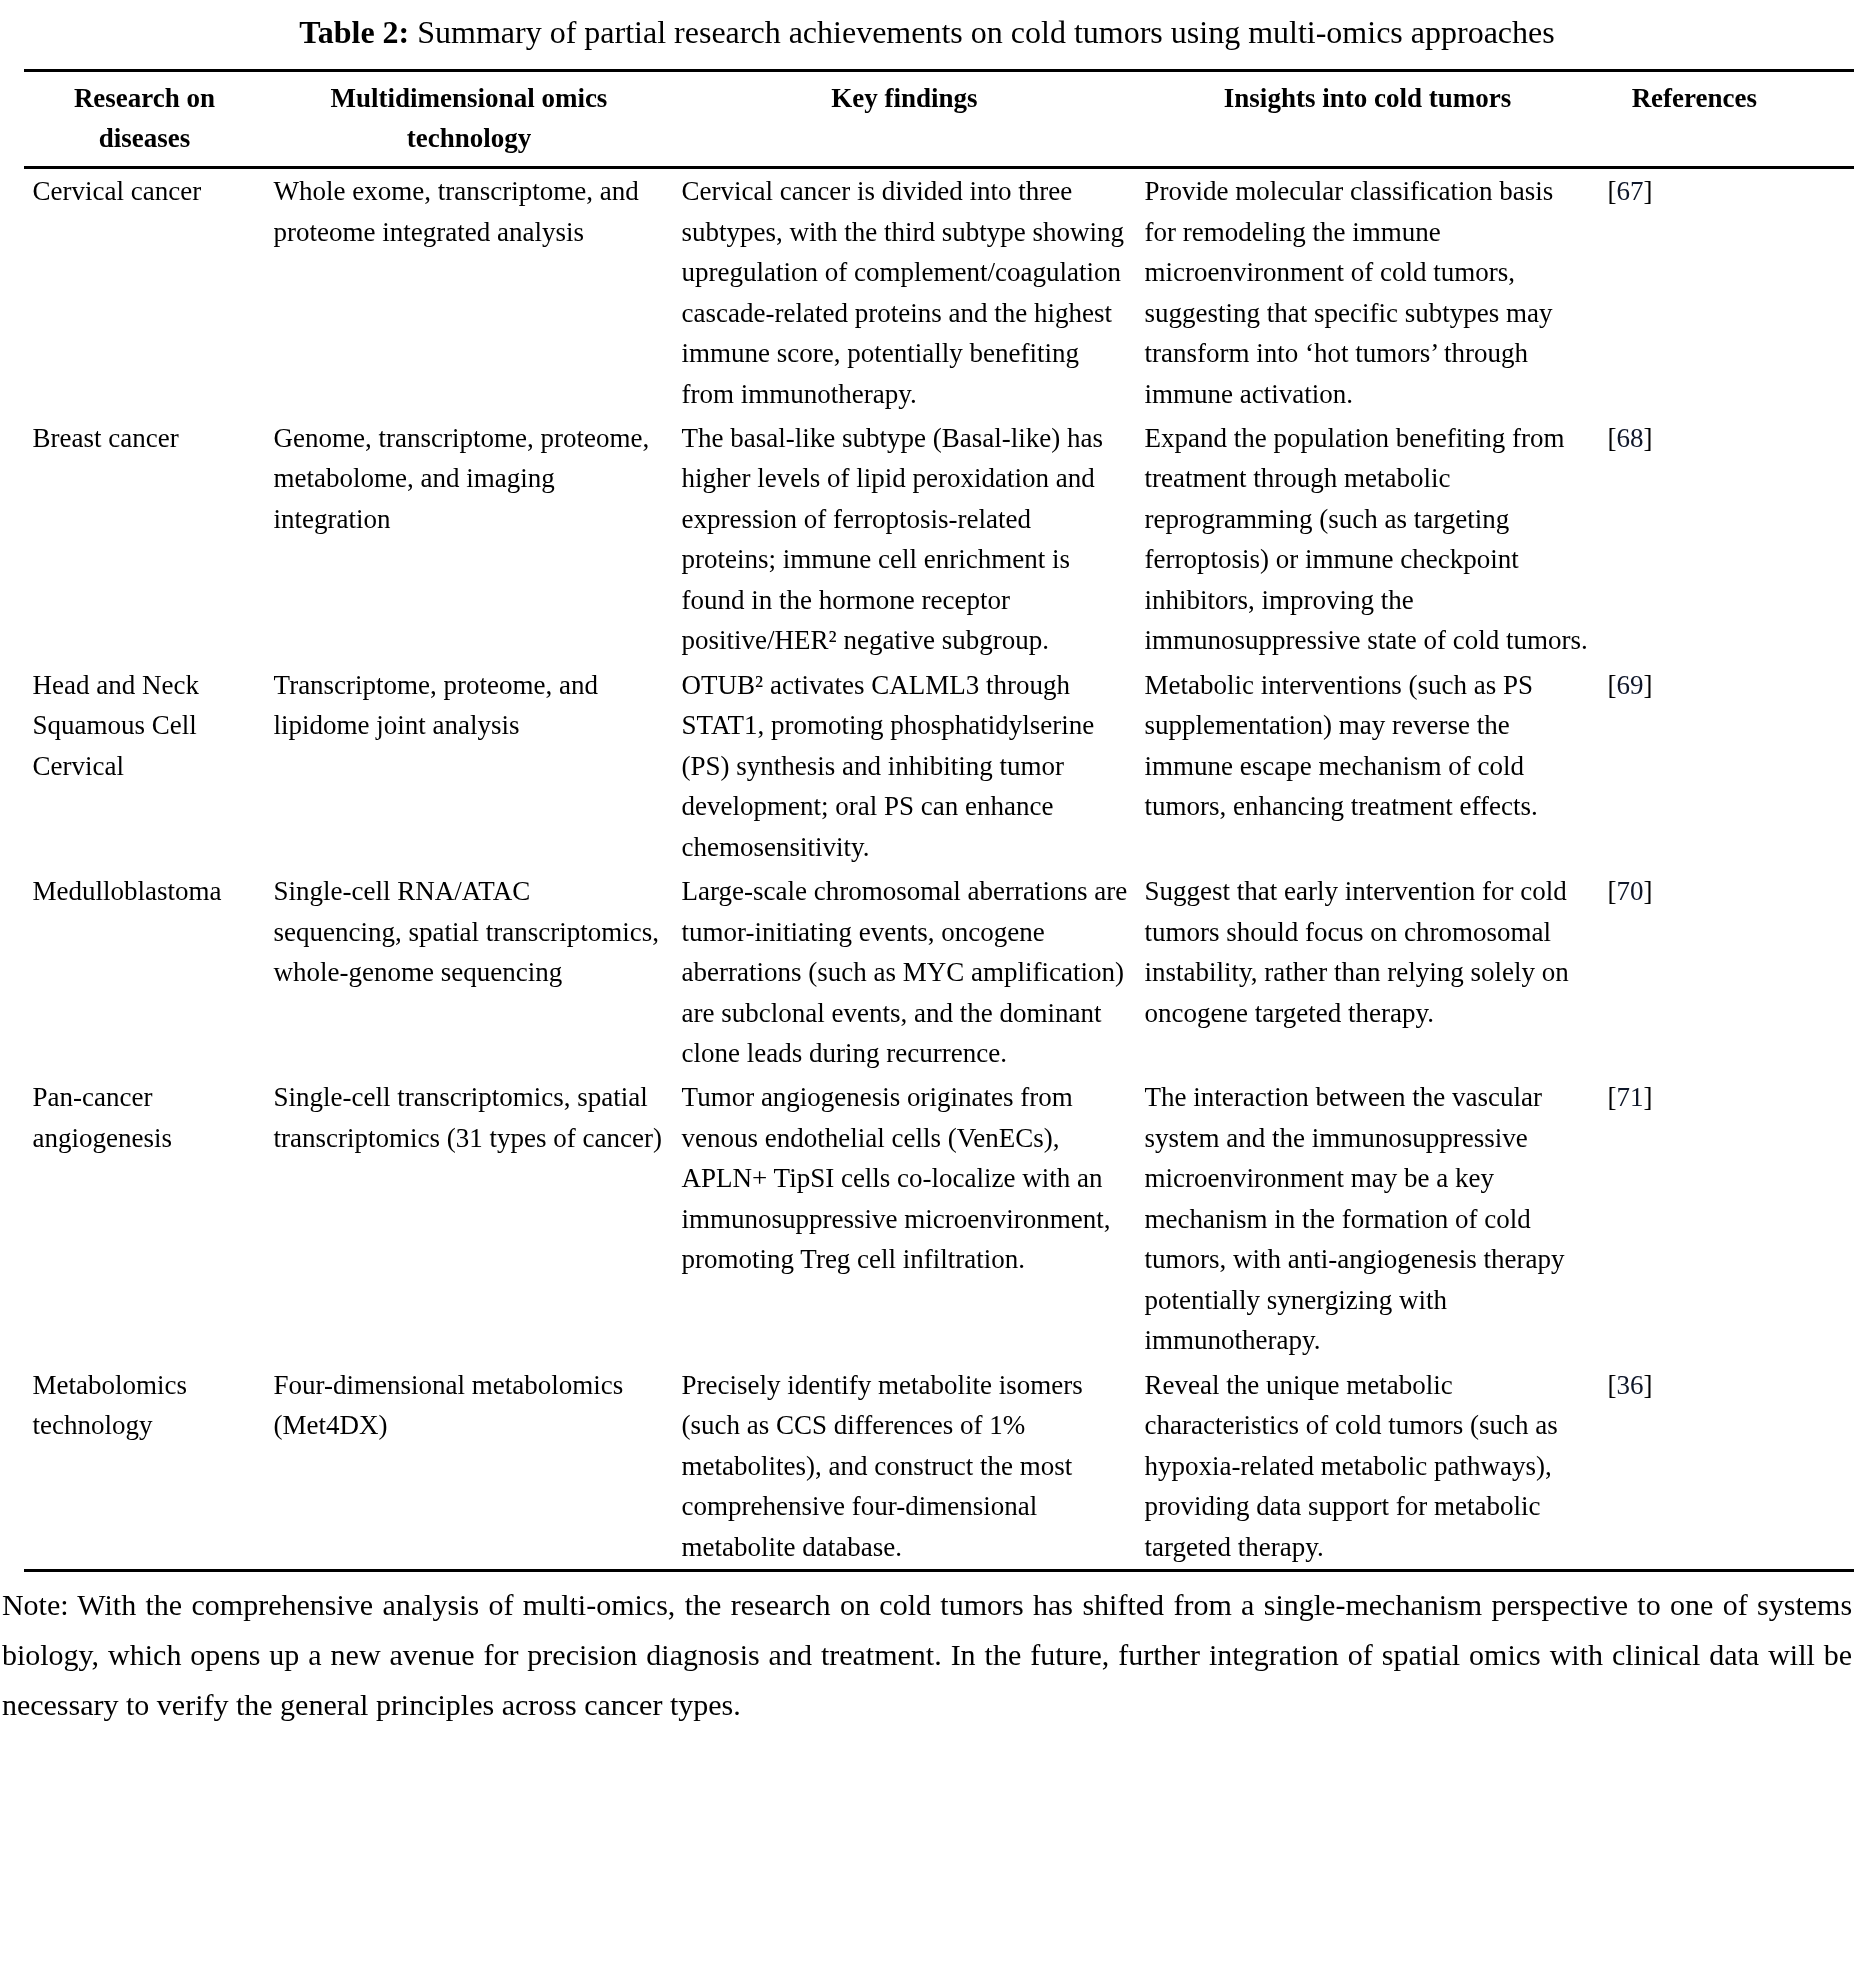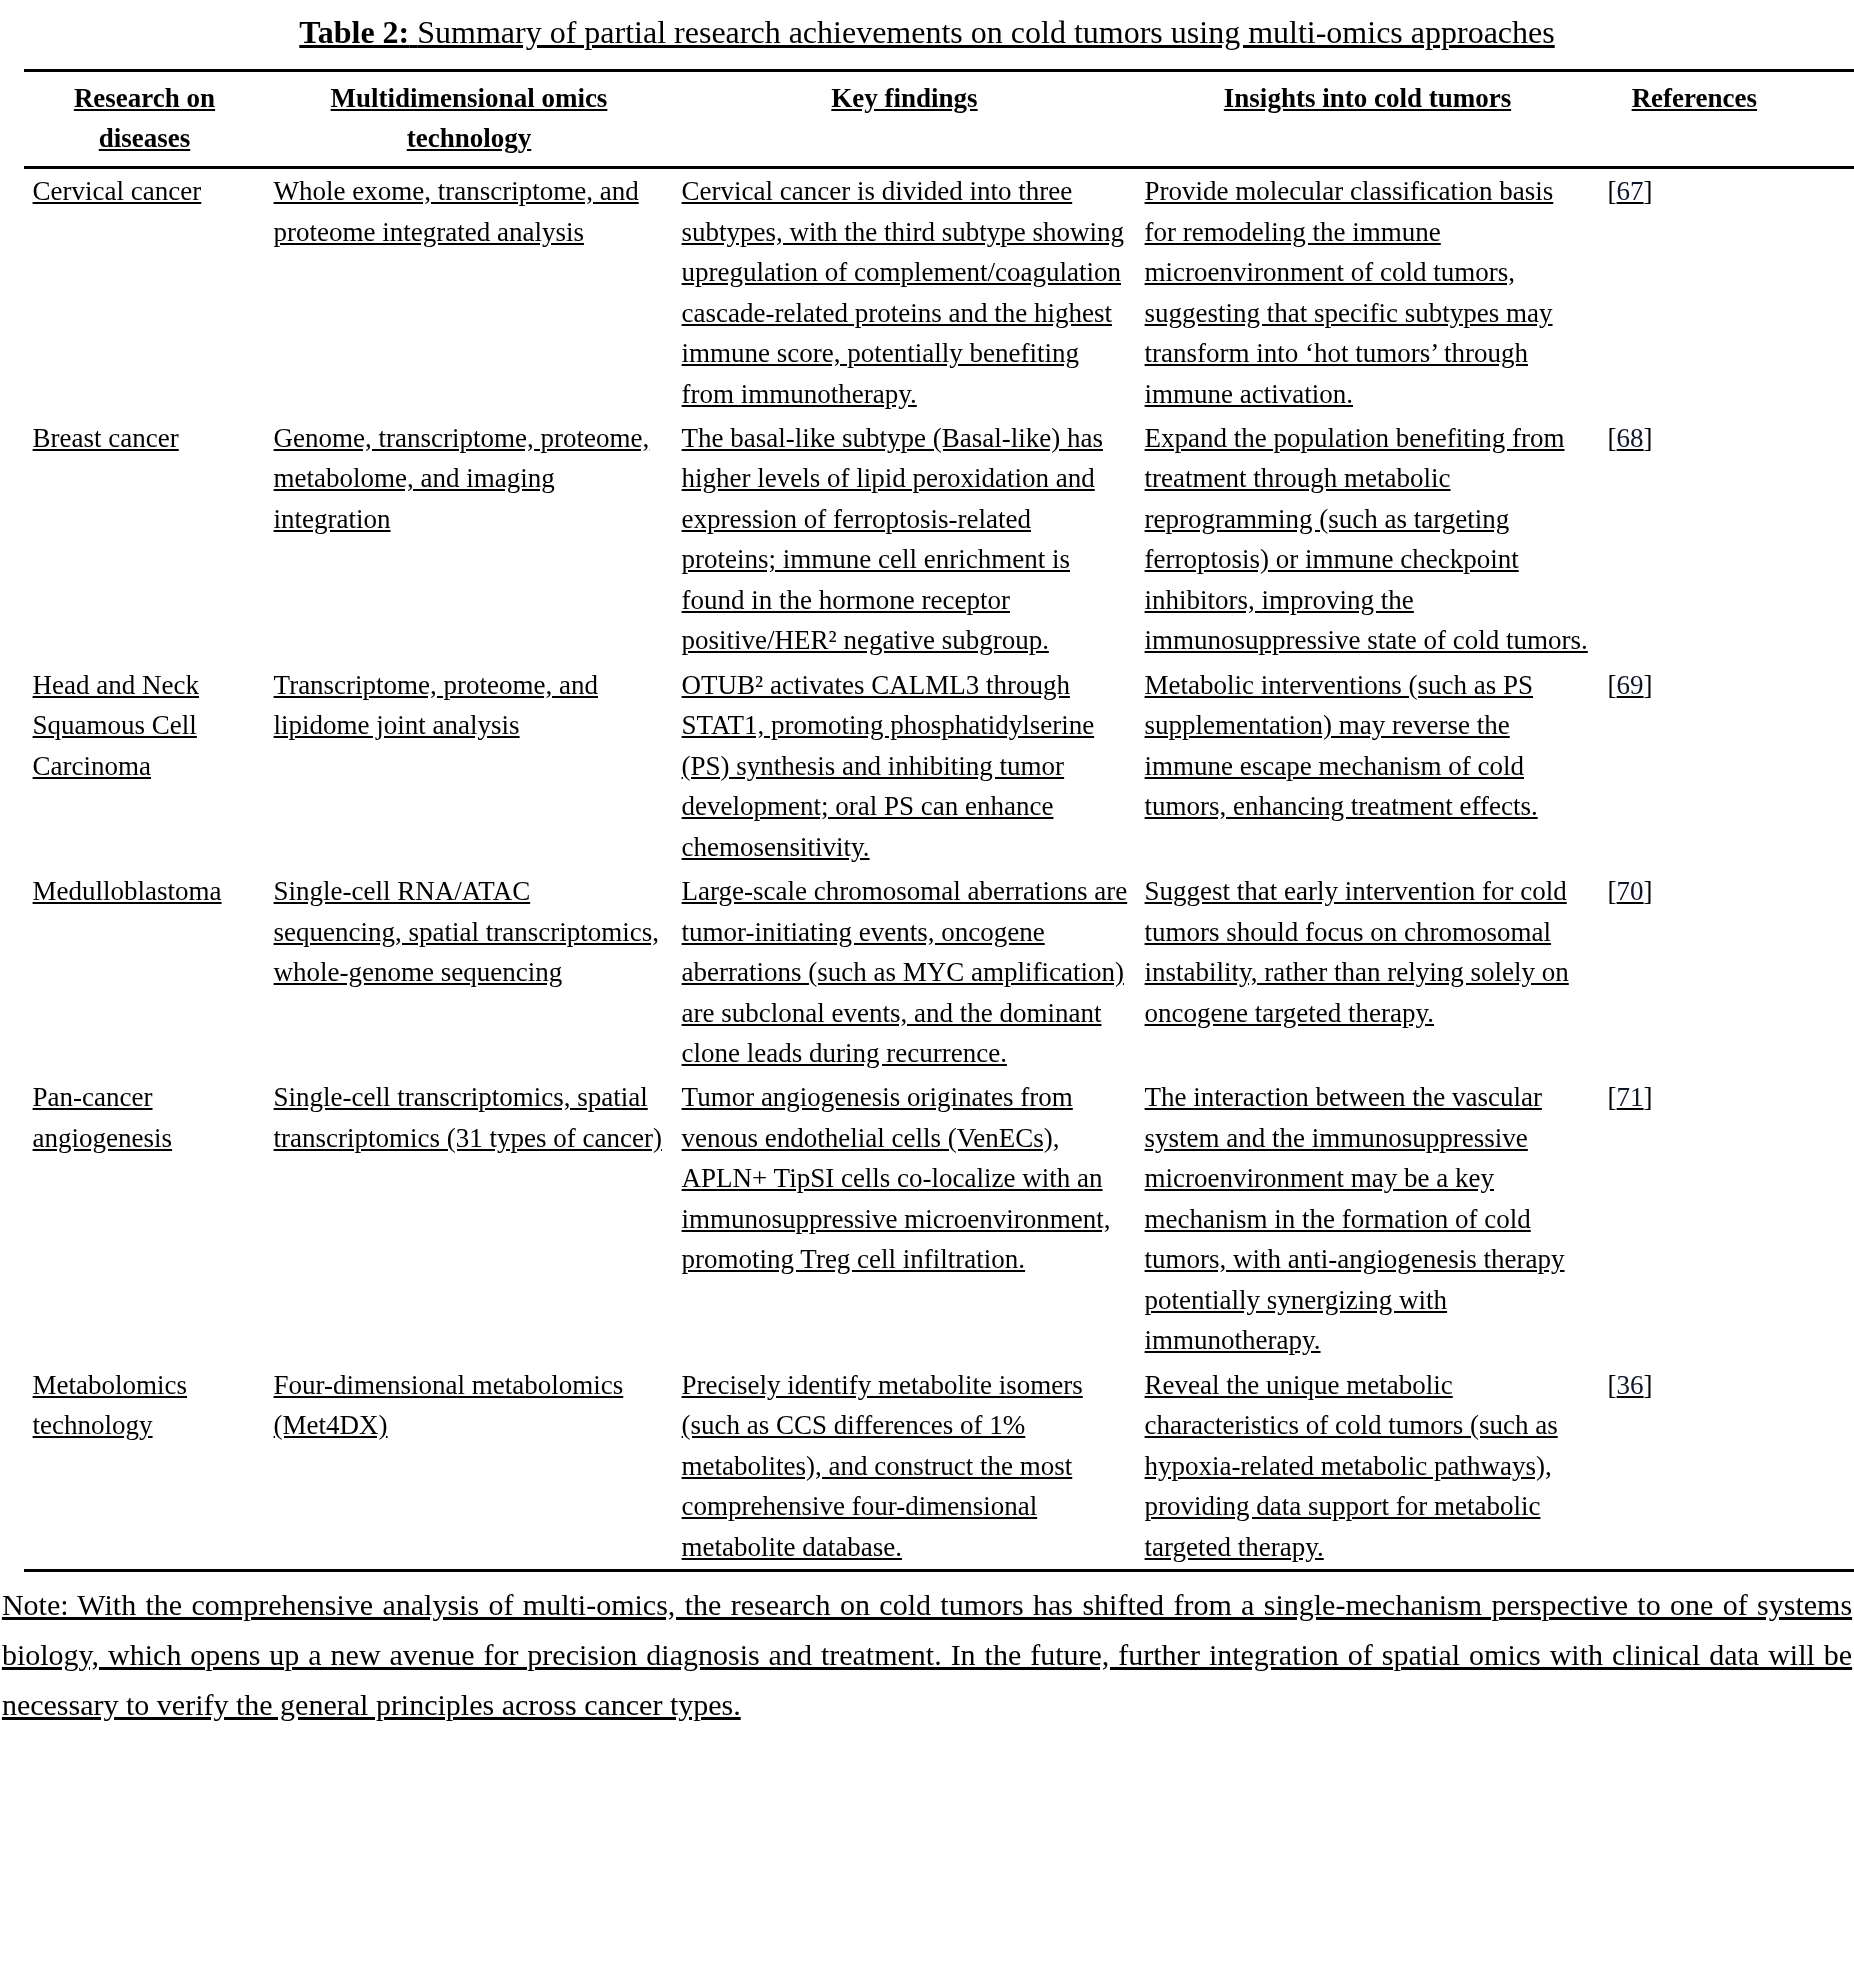--- a/index.html
+++ b/index.html
@@ -9,21 +9,20 @@
   }
   body {
     width: 1854px;
     height: 1982px;
     overflow: hidden;
     font-family: "Liberation Serif", "DejaVu Serif", serif;
     color: #000000;
   }
   .page {
     width: 1854px;
-    text-decoration: underline;
   }
   .table-title {
     text-align: center;
     font-size: 32px;
     line-height: 1.4;
     padding: 9.6px 0 14.4px 0;
   }
   .title-label {
     font-weight: bold;
   }
@@ -107,21 +106,21 @@
         <td class="c-ref"><span>[</span><a class="ref-num">67</a><span>]</span></td>
       </tr>
       <tr>
         <td>Breast cancer</td>
         <td>Genome, transcriptome, proteome, metabolome, and imaging integration</td>
         <td>The basal-like subtype (Basal-like) has higher levels of lipid peroxidation and expression of ferroptosis-related proteins; immune cell enrichment is found in the hormone receptor positive/HER² negative subgroup.</td>
         <td>Expand the population benefiting from treatment through metabolic reprogramming (such as targeting ferroptosis) or immune checkpoint inhibitors, improving the immunosuppressive state of cold tumors.</td>
         <td class="c-ref"><span>[</span><a class="ref-num">68</a><span>]</span></td>
       </tr>
       <tr>
-        <td>Head and Neck Squamous Cell Carcinoma</td>
+        <td>Head and Neck Squamous Cell Cervical</td>
         <td>Transcriptome, proteome, and lipidome joint analysis</td>
         <td>OTUB² activates CALML3 through STAT1, promoting phosphatidylserine (PS) synthesis and inhibiting tumor development; oral PS can enhance chemosensitivity.</td>
         <td>Metabolic interventions (such as PS supplementation) may reverse the immune escape mechanism of cold tumors, enhancing treatment effects.</td>
         <td class="c-ref"><span>[</span><a class="ref-num">69</a><span>]</span></td>
       </tr>
       <tr>
         <td>Medulloblastoma</td>
         <td>Single-cell RNA/ATAC sequencing, spatial transcriptomics, whole-genome sequencing</td>
         <td>Large-scale chromosomal aberrations are tumor-initiating events, oncogene aberrations (such as MYC amplification) are subclonal events, and the dominant clone leads during recurrence.</td>
         <td>Suggest that early intervention for cold tumors should focus on chromosomal instability, rather than relying solely on oncogene targeted therapy.</td>

